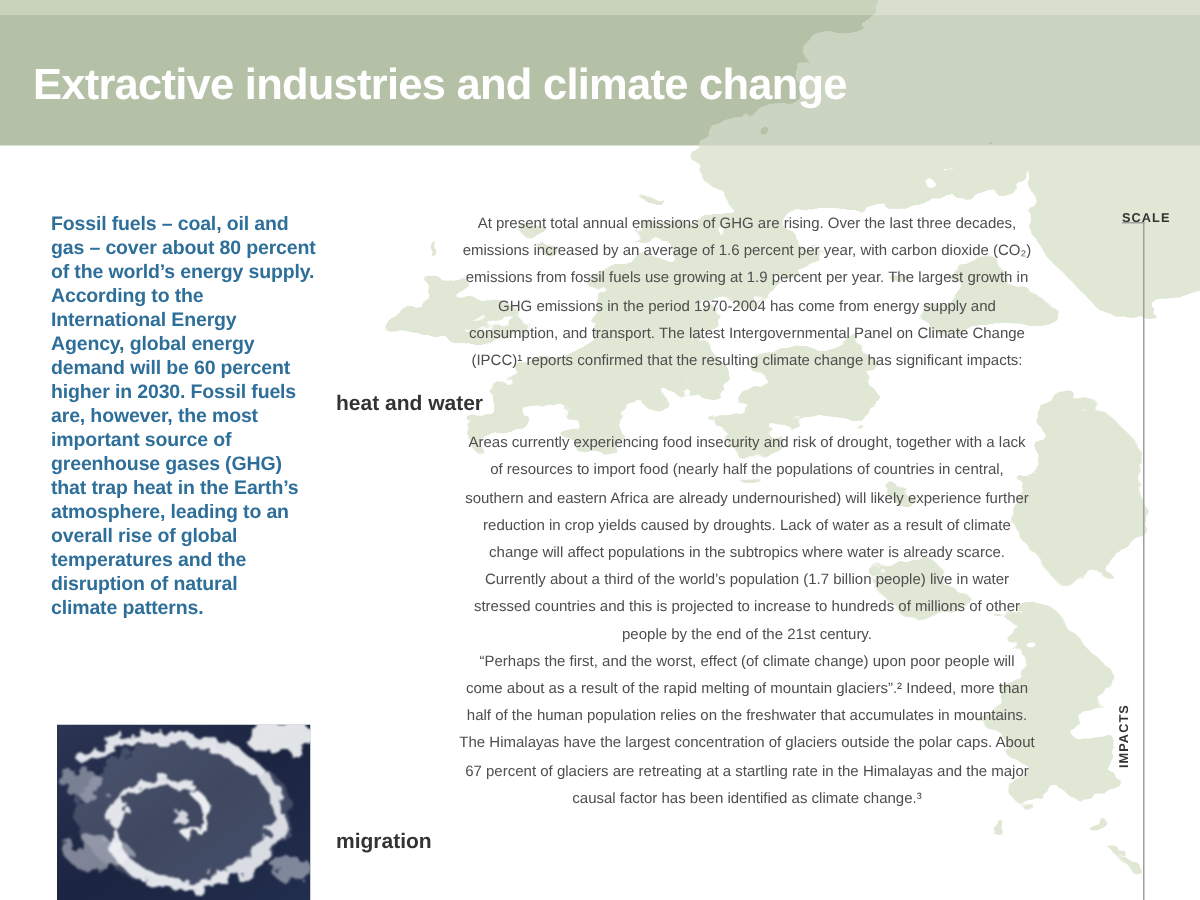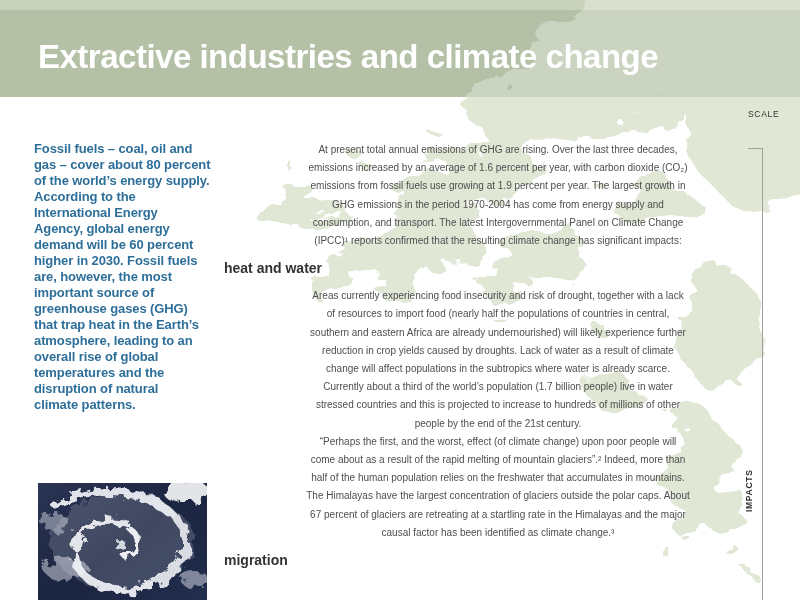--- a/index.html
+++ b/index.html
@@ -4,39 +4,39 @@
 <style>
   html,body { margin:0; padding:0; background:#888; }
   .page {
     position:relative; width:800px; height:600px; background:#ffffff;
     overflow:hidden; font-family:"Liberation Sans","DejaVu Sans",sans-serif;
   }
   .topstrip { position:absolute; left:0; top:0; width:800px; height:10px; background:#c9d2ba; z-index:1; }
   .band     { position:absolute; left:0; top:10px; width:800px; height:87px; background:#b5c1a7; z-index:1; }
   .maptex   { position:absolute; left:0; top:0; width:800px; height:600px; z-index:2; pointer-events:none; }
   .title {
-    position:absolute; left:38px; top:40px; z-index:3; margin:0;
-    font-size:33px; font-weight:bold; color:#ffffff; letter-spacing:-0.5px; line-height:34px;
+    position:absolute; left:22px; top:40px; z-index:3; margin:0;
+    font-size:29px; font-weight:bold; color:#ffffff; letter-spacing:-0.5px; line-height:34px;
   }
   .callout {
     position:absolute; left:34px; top:141px; width:188px; z-index:3;
     font-size:13px; line-height:16px; font-weight:bold; color:#2e6f9a;
     letter-spacing:-0.1px; white-space:pre-line;
   }
   .main { position:absolute; left:224px; top:141px; width:548px; z-index:3; }
   .main p.body {
     margin:0; font-size:10px; line-height:18.2px; color:#4e4e4e;
     white-space:pre-line; letter-spacing:0px;text-align:center;
   }
   .main h3 {
     margin:10px 0 10px 0; font-size:14px; line-height:17px; color:#333333; font-weight:bold;
   }
   .scale-label {
-    position:absolute; left:748px; top:109px; z-index:4;
-    font-size:8.5px; font-weight:normal; color:#333333; letter-spacing:0.7px;
+    position:absolute; left:748px; top:140px; z-index:4;
+    font-size:8.5px; font-weight:bold; color:#333333; letter-spacing:0.7px;
   }
   .scale-line {
     position:absolute; left:748px; top:148px; width:14px; height:452px; z-index:4;
     border-top:1px solid #9f9f9f; border-right:1px solid #9f9f9f;
   }
   .impacts-label {
     position:absolute; left:744px; top:512px; z-index:4;
     transform:rotate(-90deg); transform-origin:0 0;
     font-size:8.5px; font-weight:bold; color:#333333; letter-spacing:0.7px;
   }

